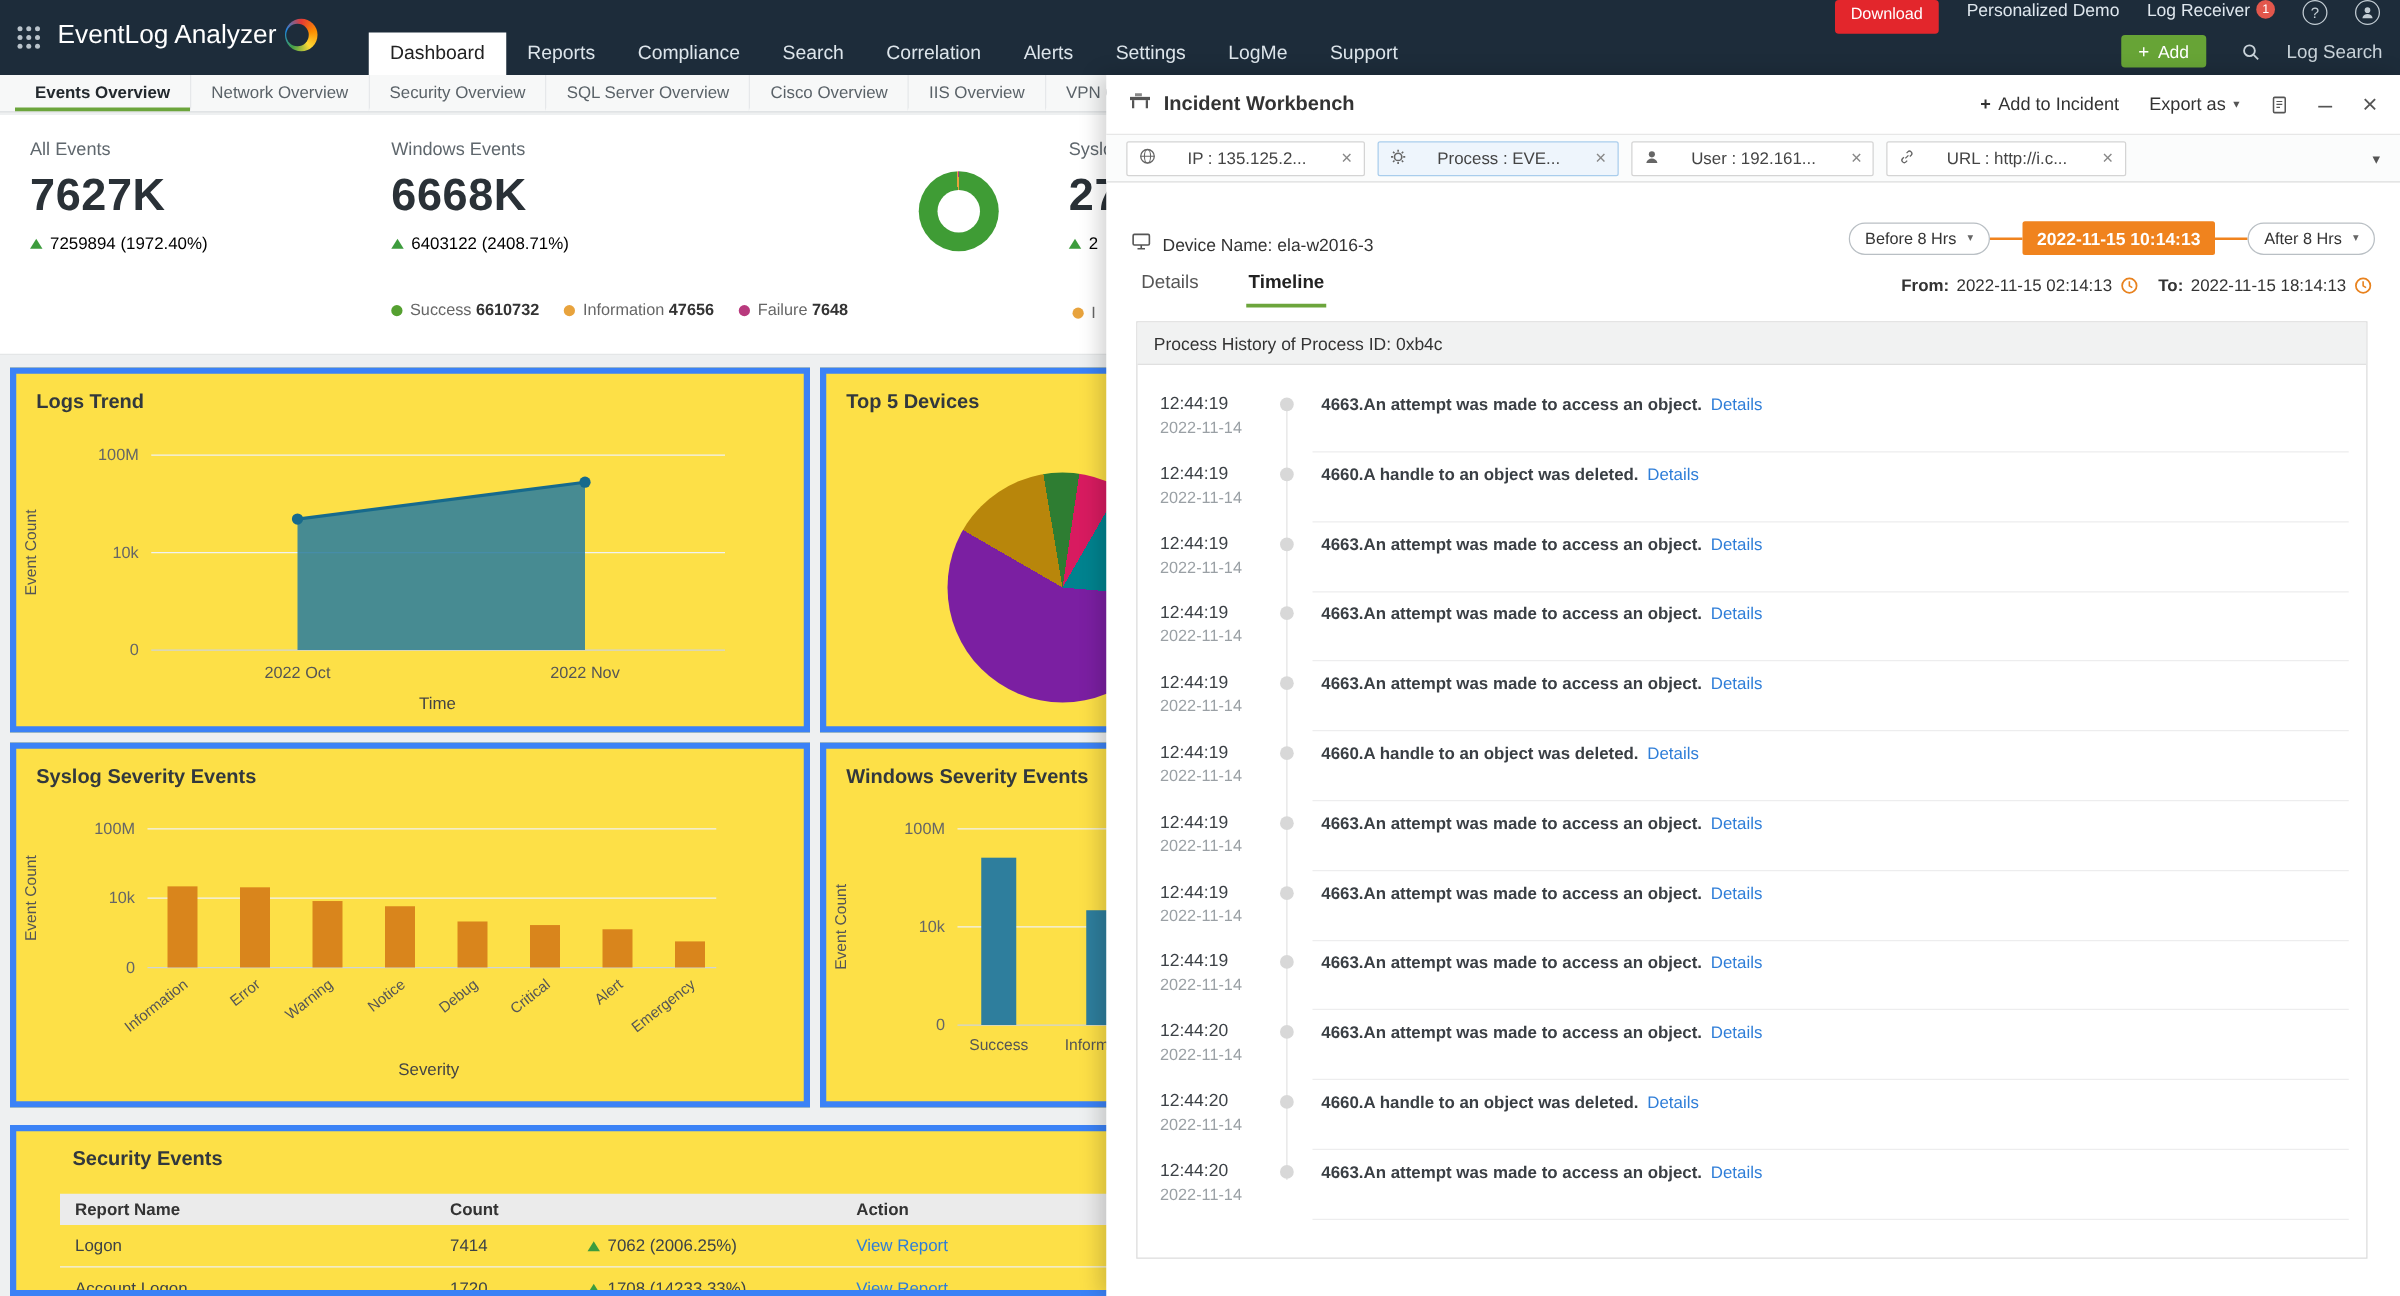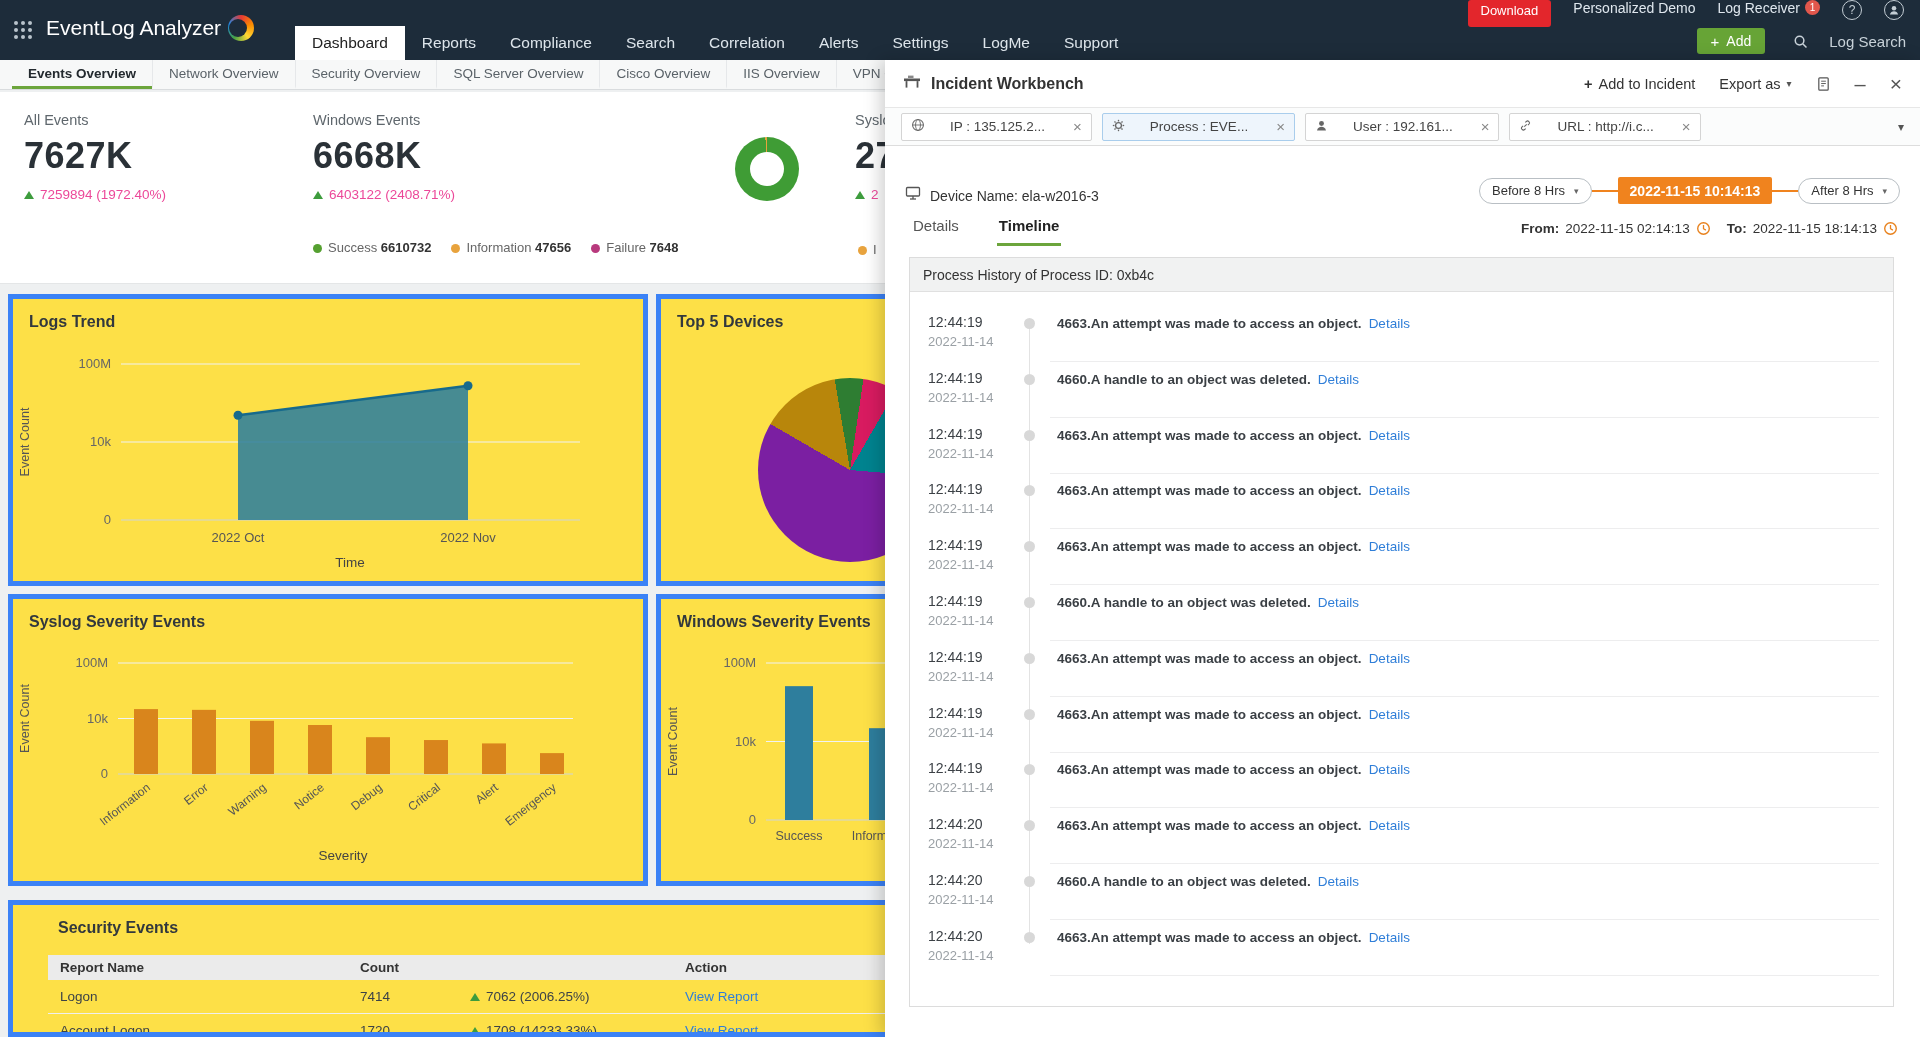--- a/index.html
+++ b/index.html
@@ -33,21 +33,21 @@
   .subtab:not(:first-child){border-left:1px solid #e6e8ea}
   .subtab.active{color:#23292e;font-weight:bold;border-bottom-color:#6ca53c}
 
   
   .main{position:absolute;top:90px;left:0;width:1920px;height:947px}
   .stats{position:absolute;left:0;top:2px;width:1920px;height:192px;background:#fff;border-bottom:1px solid #e4e6e7}
   .stat{position:absolute;top:20px}
   .s1{left:24px}.s2{left:313px}.s3{left:855px}
   .stat-label{font-size:14.5px;color:#5f676d}
   .stat-value{font-size:36px;color:#2a3137;margin-top:7px;font-weight:bold;letter-spacing:.5px}
-  .stat-delta{margin-top:10px;font-size:13.5px;color:#ec4899;display:flex;align-items:center;gap:6px}
+  .stat-delta{margin-top:10px;font-size:13.5px;color:#000000;display:flex;align-items:center;gap:6px}
   .tri-up{display:inline-block;width:0;height:0;border-left:5px solid transparent;border-right:5px solid transparent;border-bottom:8px solid #3d9c3d}
   .legend{position:absolute;left:313px;top:148px;display:flex;gap:20px;font-size:13px;color:#666}
   .leg-item b{color:#333}
   .dot{width:9px;height:9px;border-radius:50%;display:inline-block;margin-right:6px;vertical-align:-1px}
   .donut{position:absolute;left:735px;top:45px;width:64px;height:64px;border-radius:50%}
   .donut::after{content:"";position:absolute;inset:15px;border-radius:50%;background:#fff}
   .leg-frag{position:absolute;left:858px;top:150px;font-size:13px;color:#666}
 
   .panel{position:absolute;background:#fde047;border:5px solid #3b82f6}
   .panel h3{font-size:16px;color:#32383d;padding:14px 0 0 16px;font-weight:bold}

